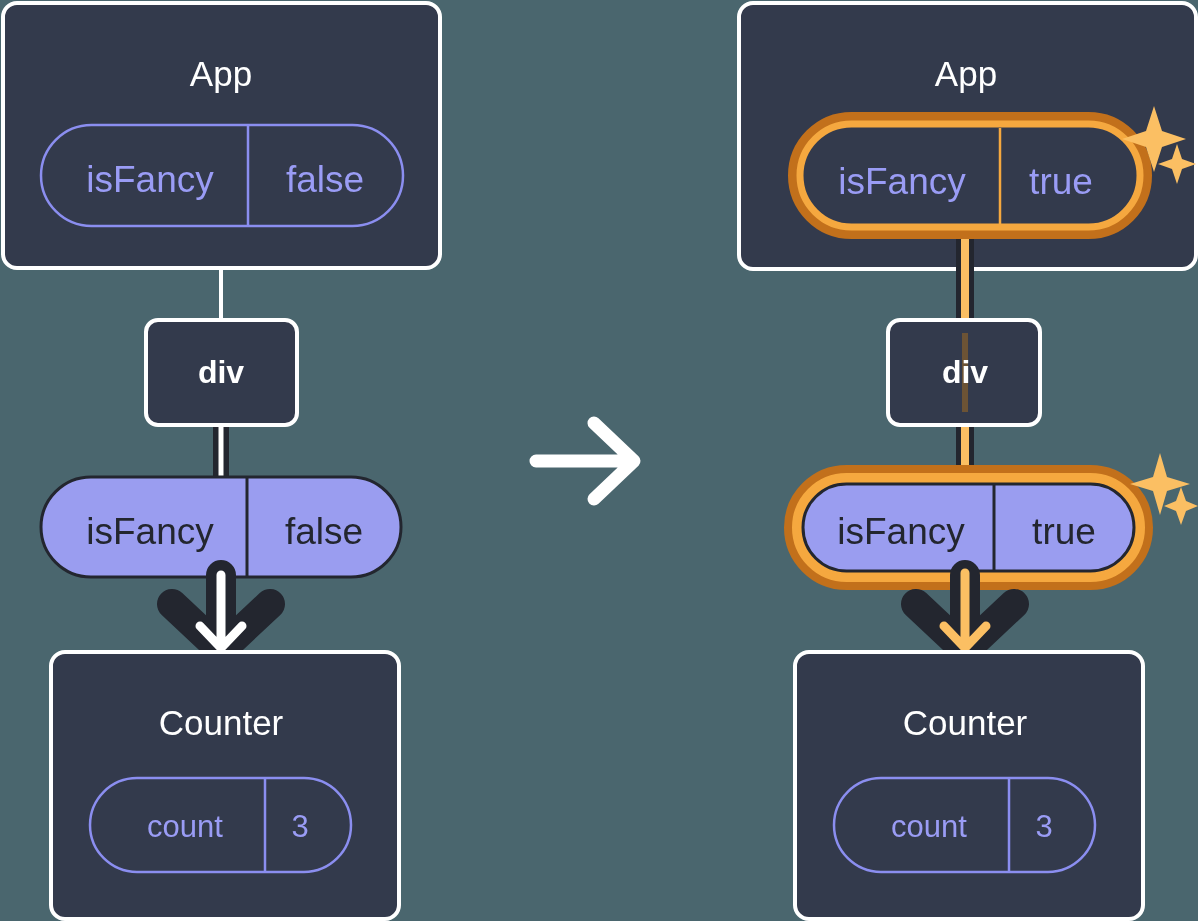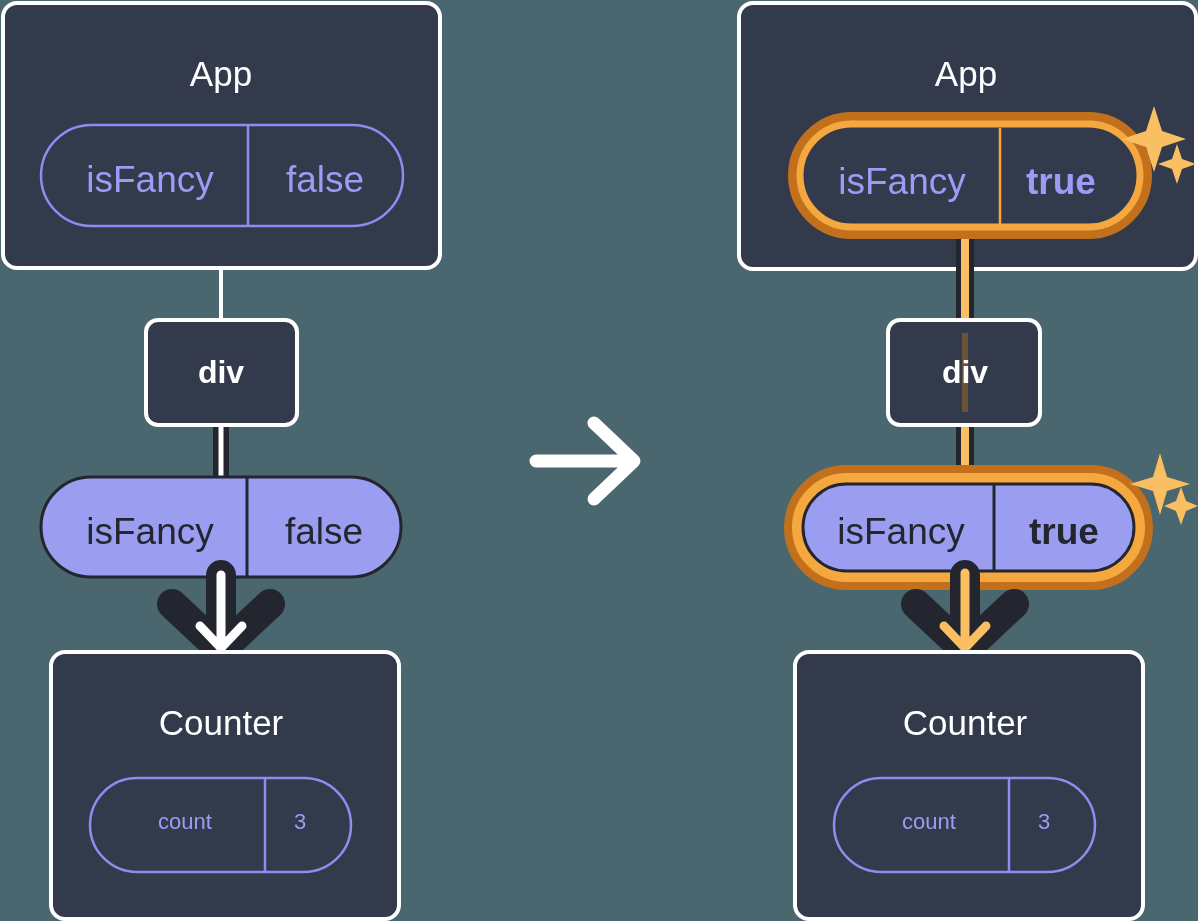--- a/index.html
+++ b/index.html
@@ -14,22 +14,22 @@
   svg.layer{position:absolute;left:0;top:0;width:1198px;height:921px;}
   .txt{position:absolute;white-space:nowrap;}
   .box-title{
     color:#ffffff;font-size:35px;font-weight:400;
     text-align:center;
   }
   .pill-label{
     font-size:37px;color:#9a9cf5;
   }
   .pill-label.dark{color:#23262f;}
-  .pill-label.bold{font-weight:700;}
-  .pill-label.small{font-size:22px;}
+  .pill-label.bold{font-weight:400;}
+  .pill-label.small{font-size:31px;}
   .center{transform:translateX(-50%);}
 </style>
 </head>
 <body>
 
 <div id="stage">
 
   <svg class="layer" viewBox="0 0 1198 921">
 
     <line x1="221" y1="268" x2="221" y2="322" stroke="#ffffff" stroke-width="4"></line>

